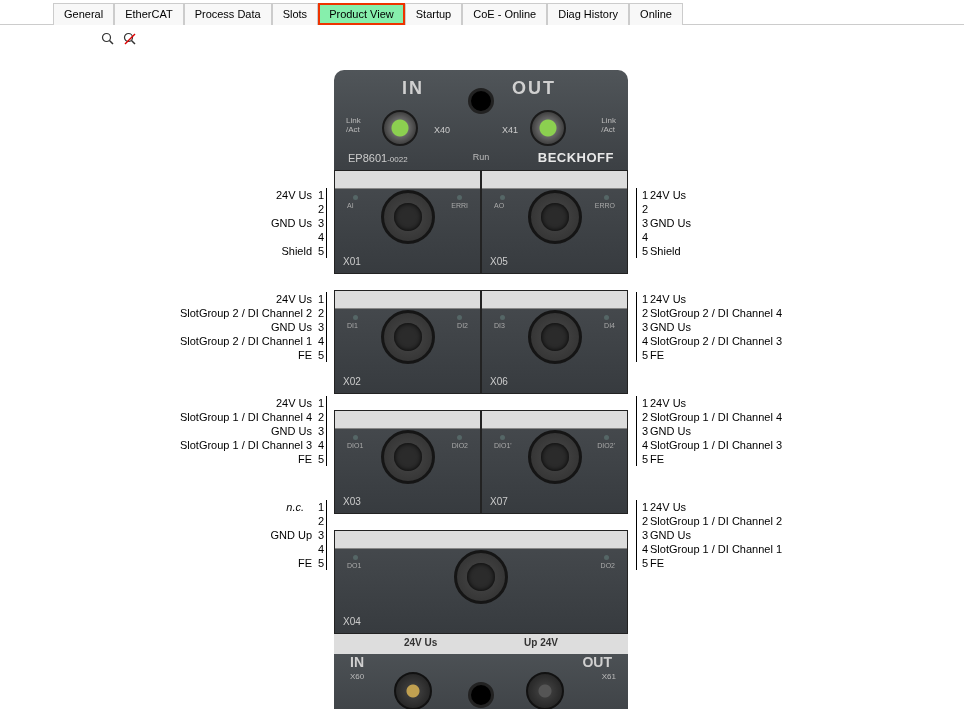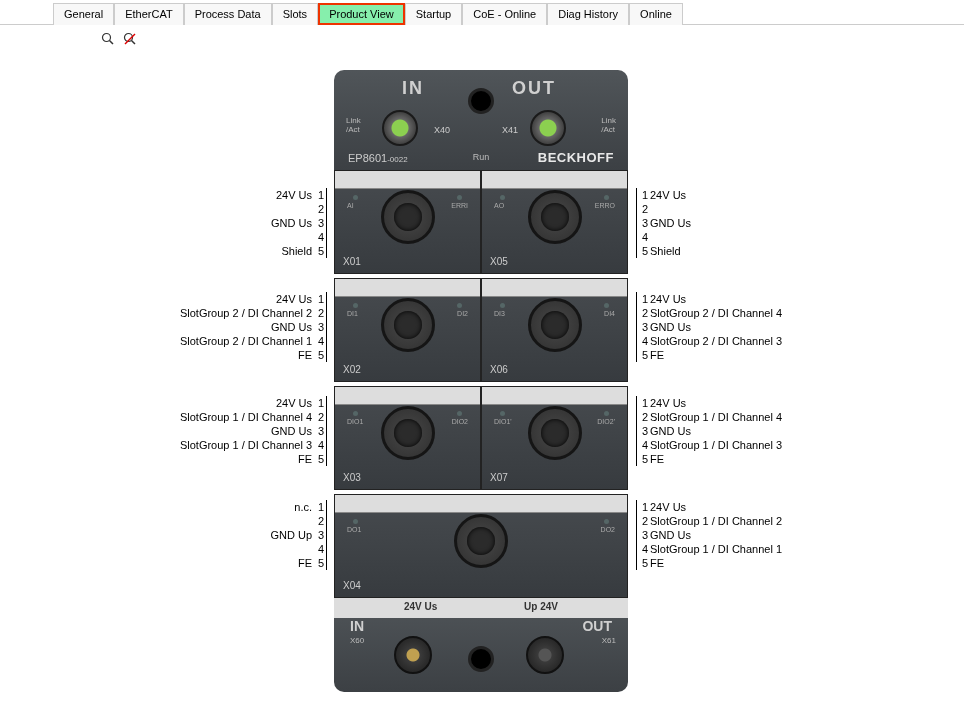--- a/index.html
+++ b/index.html
@@ -27,21 +27,21 @@
 .hole{position:absolute;left:50%;top:18px;transform:translateX(-50%);width:26px;height:26px;background:#000;border-radius:50%;border:3px solid #222}
 .ethcon{position:absolute;top:40px;width:36px;height:36px;background:radial-gradient(circle,#8cd050 8px,#666 9px,#2b2b2b 20px);border-radius:50%;border:2px solid #1a1a1a}
 .eth-l{left:48px}.eth-r{left:196px}
 .linkact{position:absolute;top:46px;color:#bbb;font-size:8px;line-height:9px}
 .linkact.l{left:12px}.linkact.r{right:12px}
 .xlbl{position:absolute;top:55px;color:#ccc;font-size:9px}
 .x40{left:100px}.x41{left:168px}
 .run{position:absolute;left:50%;transform:translateX(-50%);top:82px;color:#bbb;font-size:9px}
 .model{position:absolute;left:14px;top:82px;color:#ccc;font-size:10px}
 .brand{position:absolute;right:14px;top:80px;color:#e8e8e8;font-size:13px;font-weight:bold;letter-spacing:0.5px}
-.slots{display:flex;flex-direction:column;gap:4px}
+.slots{display:flex;flex-direction:column;gap:16px}
 .slot-row{display:flex;height:104px}
 .slot{flex:1;background:linear-gradient(#474b4f,#373b3f);border:1px solid #222;position:relative}
 .slot-top{height:18px;background:#ddd;border-bottom:1px solid #888}
 .conn{position:absolute;left:50%;top:46px;transform:translate(-50%,-50%);width:54px;height:54px;background:radial-gradient(circle,#484848 0,#363636 24px,#202020 28px);border-radius:50%;border:3px solid #151515}
 .conn::after{content:"";position:absolute;left:50%;top:50%;transform:translate(-50%,-50%);width:28px;height:28px;background:#2b2b2b;border-radius:50%;box-shadow:inset 0 0 5px #000}
 .slot-lbl{position:absolute;left:8px;bottom:6px;color:#ccc;font-size:10px}
 .sled{position:absolute;top:24px;width:5px;height:5px;background:#566;border-radius:50%}
 .sled-ll{left:18px}.sled-lr{right:18px}
 .sled-t{position:absolute;top:31px;color:#aaa;font-size:7px}
 .sled-tl{left:12px}.sled-tr{right:12px}
@@ -97,21 +97,21 @@
       <div class="lrow" style="position: absolute; top: 232px; right: 0px;">24V Us</div>
       <div class="lrow" style="position: absolute; top: 246px; right: 0px;">SlotGroup 2 / DI Channel 2</div>
       <div class="lrow" style="position: absolute; top: 260px; right: 0px;">GND Us</div>
       <div class="lrow" style="position: absolute; top: 274px; right: 0px;">SlotGroup 2 / DI Channel 1</div>
       <div class="lrow" style="position: absolute; top: 288px; right: 0px;">FE</div>
       <div class="lrow" style="position: absolute; top: 336px; right: 0px;">24V Us</div>
       <div class="lrow" style="position: absolute; top: 350px; right: 0px;">SlotGroup 1 / DI Channel 4</div>
       <div class="lrow" style="position: absolute; top: 364px; right: 0px;">GND Us</div>
       <div class="lrow" style="position: absolute; top: 378px; right: 0px;">SlotGroup 1 / DI Channel 3</div>
       <div class="lrow" style="position: absolute; top: 392px; right: 0px;">FE</div>
-      <div class="lrow" style="position: absolute; top: 440px; right: 0px;">n.c.</div>
+      <div class="lrow" style="position: absolute; top: 440px; right: 8px; font-style: italic;">n.c.</div>
       <div class="lrow" style="position: absolute; top: 454px; right: 0px;"></div>
       <div class="lrow" style="position: absolute; top: 468px; right: 0px;">GND Up</div>
       <div class="lrow" style="position: absolute; top: 482px; right: 0px;"></div>
       <div class="lrow" style="position: absolute; top: 496px; right: 0px;">FE</div>
     </div>
   <div class="pin-col l" id="pins-left">
       <div class="lrow" style="position: absolute; top: 128px; width: 10px;">1</div>
       <div class="lrow" style="position: absolute; top: 142px; width: 10px;">2</div>
       <div class="lrow" style="position: absolute; top: 156px; width: 10px;">3</div>
       <div class="lrow" style="position: absolute; top: 170px; width: 10px;">4</div>

